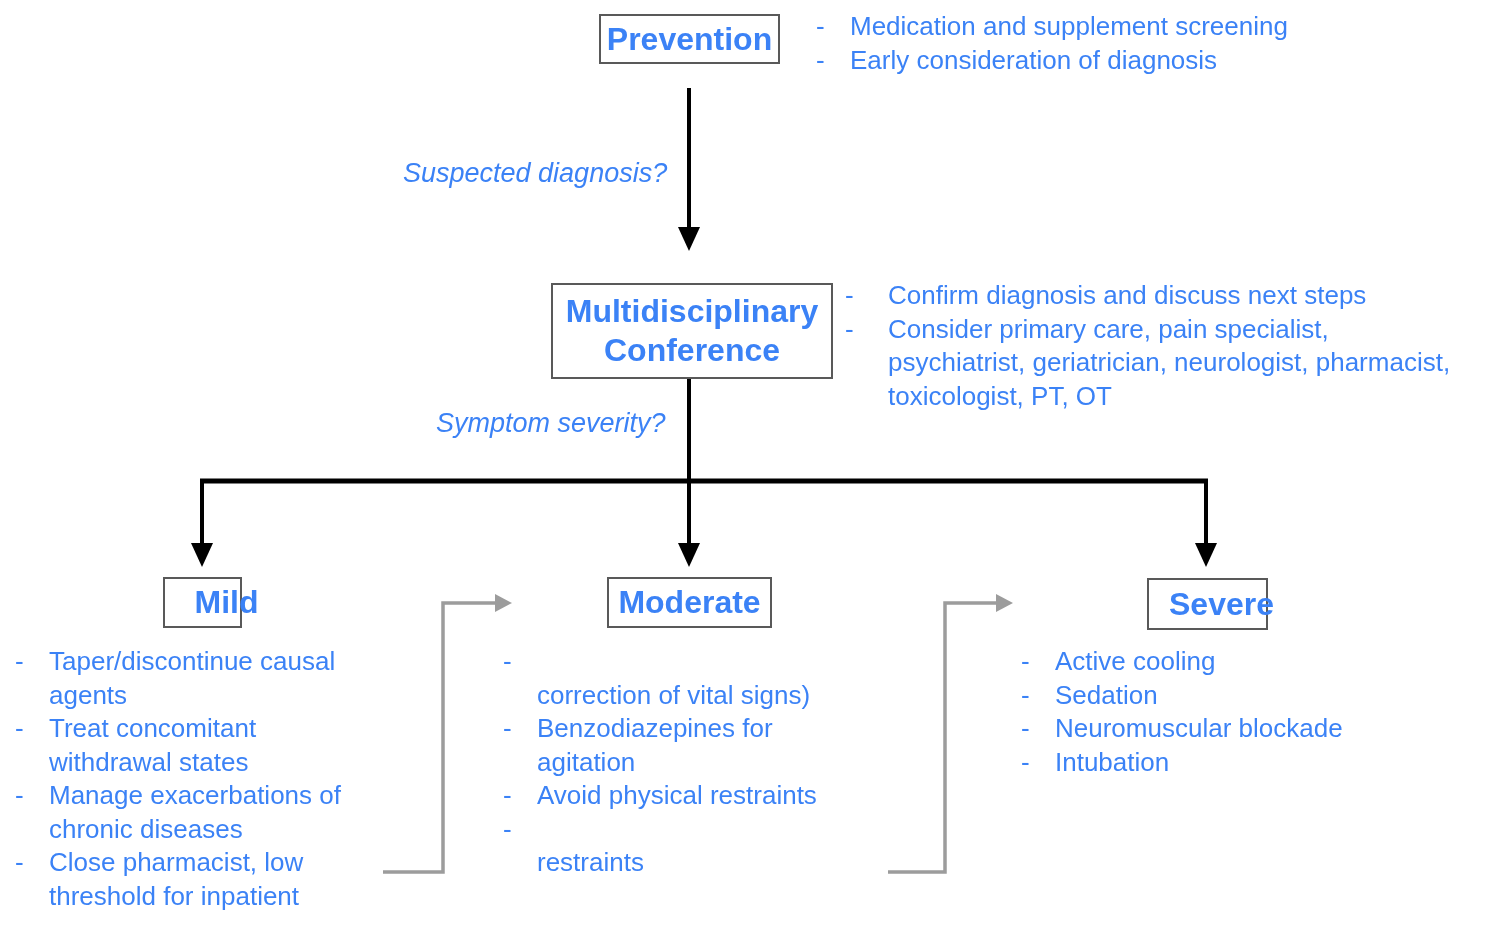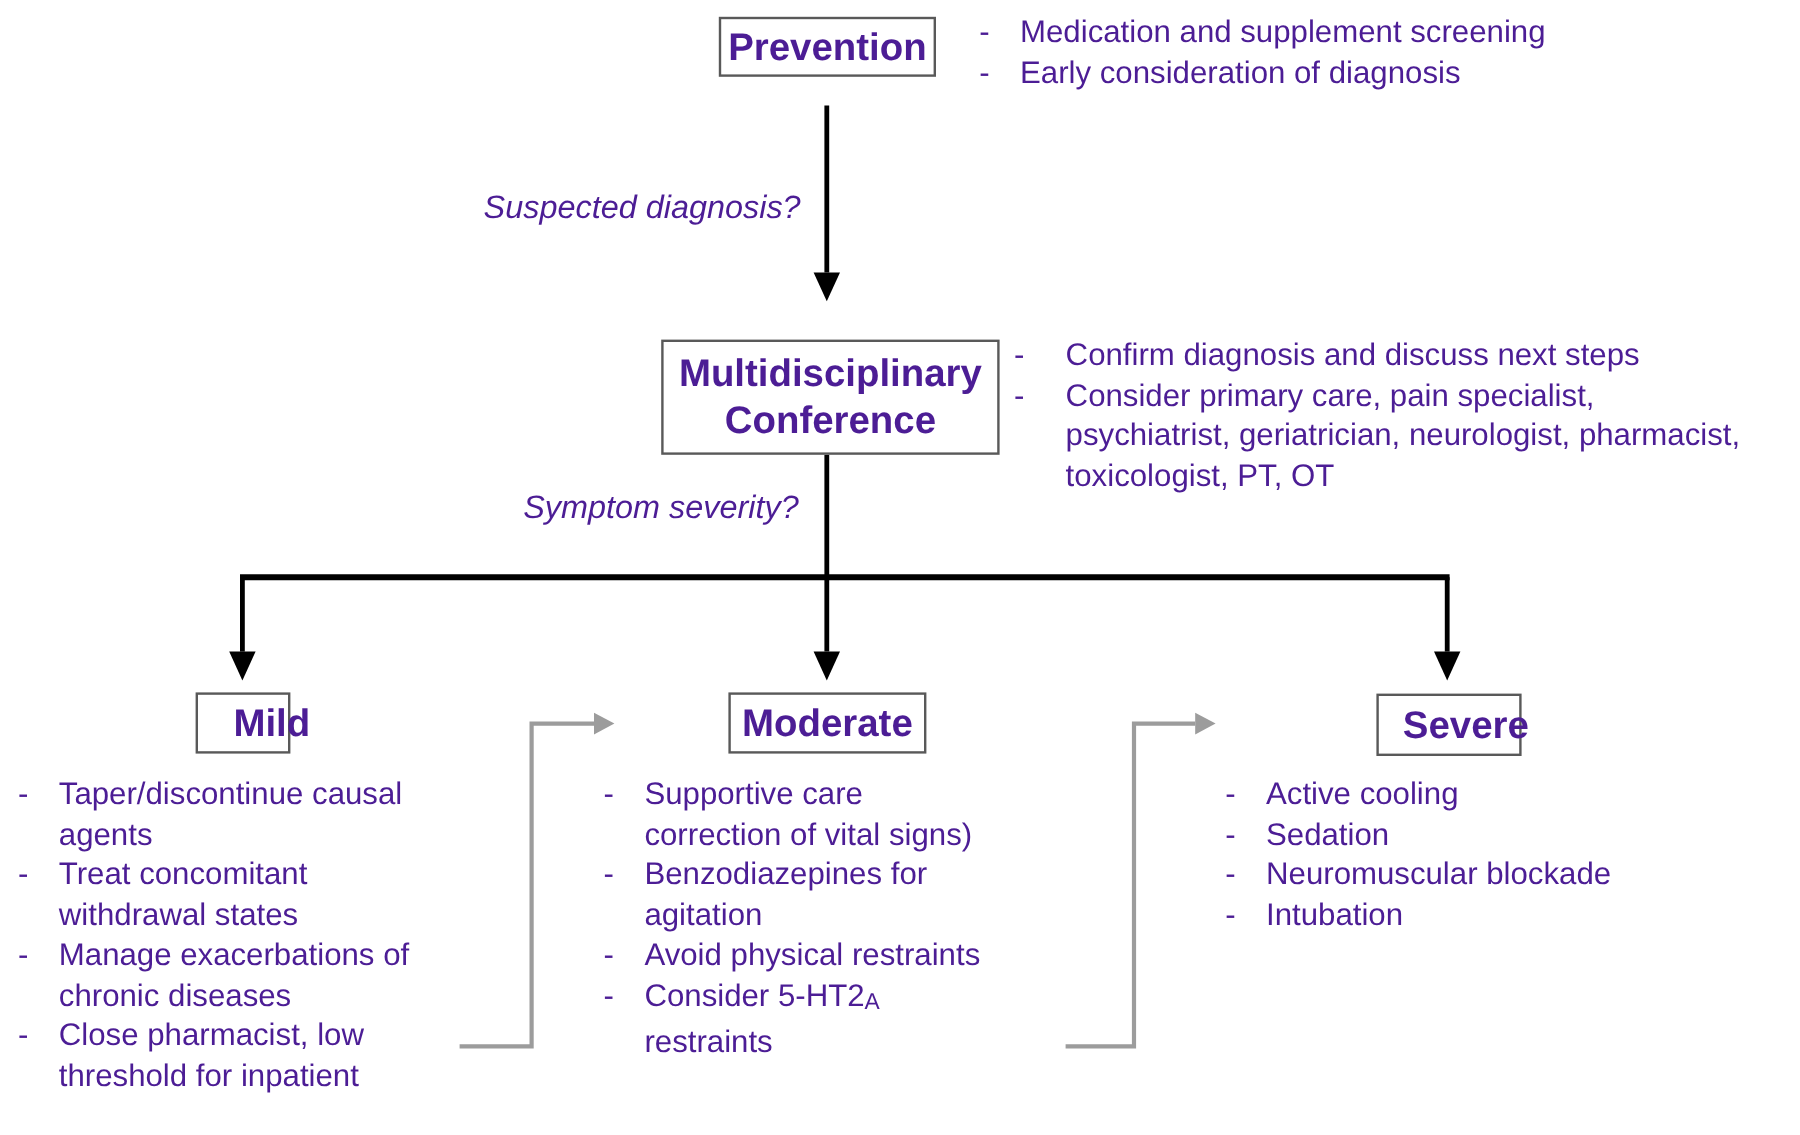--- a/index.html
+++ b/index.html
@@ -1,21 +1,21 @@
 <!DOCTYPE html>
 <html><head>
 <meta charset="utf-8">
 <style>
   html,body{margin:0;padding:0;background:#ffffff;}
   #canvas{
     position:relative;
     width:1500px;height:946px;
     background:#ffffff;
     font-family:"Liberation Sans", sans-serif;
-    color:#4c1d95;
+    color:#3b82f6;
     overflow:hidden;
   }
   svg.connectors{position:absolute;left:0;top:0;width:1500px;height:946px;}
   .node{
     position:absolute;
     border:2px solid #595959;
     background:#ffffff;
     display:flex;align-items:center;justify-content:center;
     font-weight:bold;font-size:32px;line-height:39px;
     text-align:center;box-sizing:border-box;
@@ -159,41 +159,39 @@
     </div>
     <div class="li">
       <span class="dash"></span>
       <span class="txt">threshold for inpatient</span>
     </div>
   </div>
 
   <div class="blist" style="left:497px;top:645px;">
     <div class="li">
       <span class="dash">-</span>
-      <span class="txt">Supportive care</span>
     </div>
     <div class="li">
       <span class="dash"></span>
       <span class="txt">correction of vital signs)</span>
     </div>
     <div class="li">
       <span class="dash">-</span>
       <span class="txt">Benzodiazepines for</span>
     </div>
     <div class="li">
       <span class="dash"></span>
       <span class="txt">agitation</span>
     </div>
     <div class="li">
       <span class="dash">-</span>
       <span class="txt">Avoid physical restraints</span>
     </div>
     <div class="li">
       <span class="dash">-</span>
-      <span class="txt"><span>Consider 5-HT2</span><span class="sub">A</span></span>
     </div>
     <div class="li">
       <span class="dash"></span>
       <span class="txt">restraints</span>
     </div>
   </div>
 
   <div class="blist sev-l" style="left:1016px;top:645px;">
     <div class="li">
       <span class="dash">-</span>

